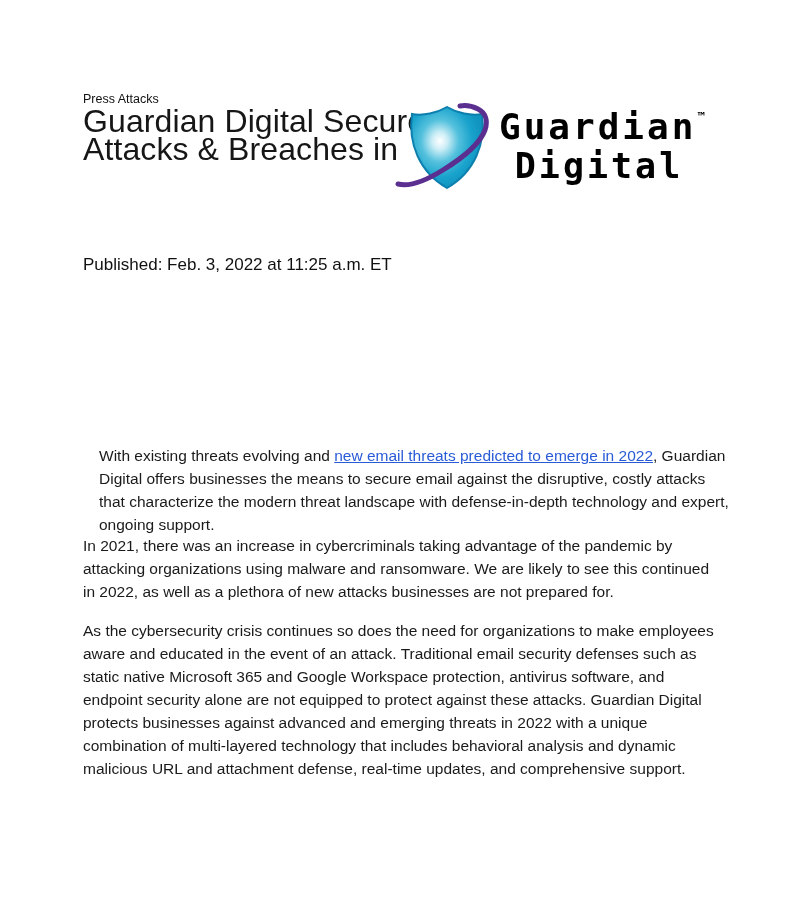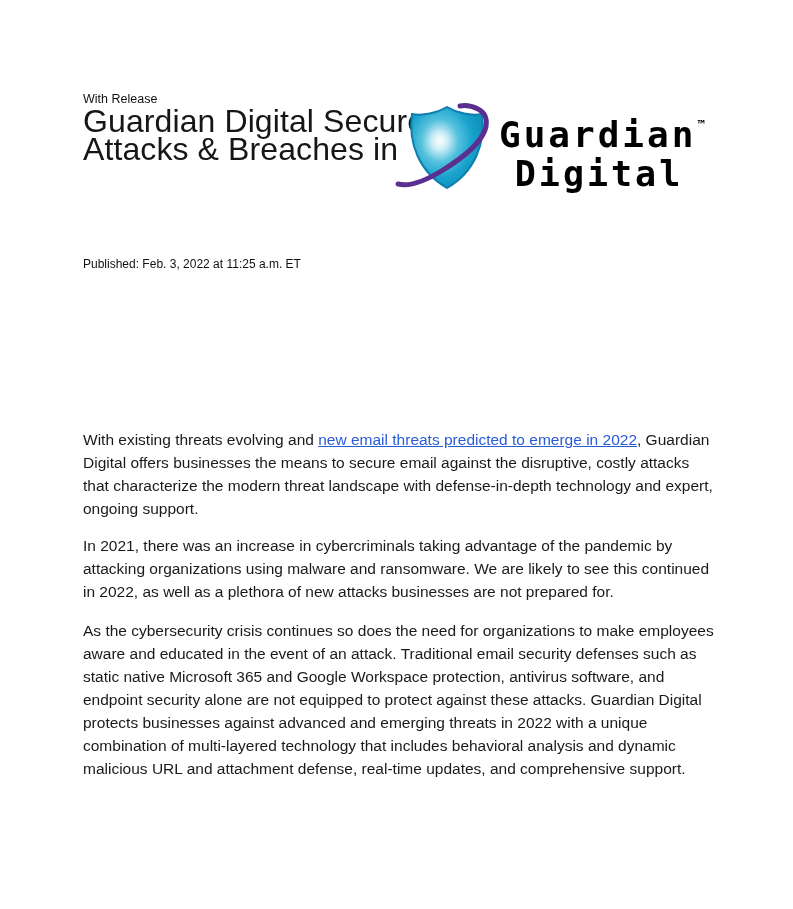--- a/index.html
+++ b/index.html
@@ -16,29 +16,29 @@
     font-size:12.5px;line-height:16px;color:#111111;
   }
   .title{
     position:absolute;left:83px;top:107px;
     font-size:32px;line-height:28.4px;
     font-weight:400;color:#161616;
     letter-spacing:0.1px;
   }
   .published{
     position:absolute;left:83px;top:256px;
-    font-size:12px;line-height:17px;color:#111111;
+    font-size:17px;line-height:17px;color:#111111;
   }
   .logo{
     position:absolute;left:395px;top:98px;
     display:flex;flex-direction:row;align-items:flex-start;
   }
   .logo-mark{width:100px;height:100px;flex:0 0 auto;}
   .wordmark{
-    margin-left:4px;margin-top:8px;
+    margin-left:4px;
     font-family:"DejaVu Sans Mono", monospace;
     font-weight:bold;color:#000000;
     width:200px;
   }
   .brand-line1{font-size:36px;line-height:38px;letter-spacing:3px;white-space:nowrap;}
   .brand-line2{font-size:35px;line-height:38px;letter-spacing:3px;text-align:center;margin-top:1px;}
   .tm{font-size:12px;vertical-align:18px;letter-spacing:0;margin-left:1px;}
   .lede{
     position:absolute;left:89px;top:325px;width:620px;
     font-style:italic;font-weight:400;
@@ -51,21 +51,21 @@
   .p1{left:83px;top:428px;width:636px;}
   .p2{left:83px;top:534px;width:640px;}
   .p3{left:83px;top:619px;width:636px;}
   .body-link{color:#2a5bd7;text-decoration:underline;cursor:pointer;}
 </style>
 </head>
 <body>
 
 <div class="page">
 
-  <div class="kicker">With Release</div>
+  <div class="kicker">Press Attacks</div>
 
   <h1 class="title" style="margin:0;">
     <div>Guardian Digital Secures</div>
     <div>Attacks &amp; Breaches in</div>
   </h1>
 
   <div class="published">Published: Feb. 3, 2022 at 11:25 a.m. ET</div>
 
   <div class="logo">
     <svg class="logo-mark" viewBox="0 0 100 100" xmlns="http://www.w3.org/2000/svg" aria-hidden="true">
@@ -91,19 +91,19 @@
                C 93 23, 91 15, 83 11
                C 77 8, 70 7, 65 8" fill="none" stroke="#5b2f90" stroke-width="5" stroke-linecap="round"></path>
     </svg>
     <div class="wordmark">
       <div class="brand-line1"><span>Guardian</span><span class="tm">™</span></div>
       <div class="brand-line2">Digital</div>
     </div>
   </div>
 
 
-  <p class="para p1" style="margin:0;"><span>With existing threats evolving and </span><a class="body-link" href="#">new email threats predicted to emerge in 2022</a><span>, Guardian Digital offers businesses the means to secure email against the disruptive, costly attacks that characterize the modern threat landscape with defense-in-depth technology and expert, ongoing support.</span></p>
+  <p class="para p1" style="margin:16px;"><span>With existing threats evolving and </span><a class="body-link" href="#">new email threats predicted to emerge in 2022</a><span>, Guardian Digital offers businesses the means to secure email against the disruptive, costly attacks that characterize the modern threat landscape with defense-in-depth technology and expert, ongoing support.</span></p>
 
   <p class="para p2" style="margin:0;">In 2021, there was an increase in cybercriminals taking advantage of the pandemic by attacking organizations using malware and ransomware. We are likely to see this continued in 2022, as well as a plethora of new attacks businesses are not prepared for.</p>
 
   <p class="para p3" style="margin:0;">As the cybersecurity crisis continues so does the need for organizations to make employees aware and educated in the event of an attack. Traditional email security defenses such as static native Microsoft 365 and Google Workspace protection, antivirus software, and endpoint security alone are not equipped to protect against these attacks. Guardian Digital protects businesses against advanced and emerging threats in 2022 with a unique combination of multi-layered technology that includes behavioral analysis and dynamic malicious URL and attachment defense, real-time updates, and comprehensive support.</p>
 
 </div>
 
 </body></html>

